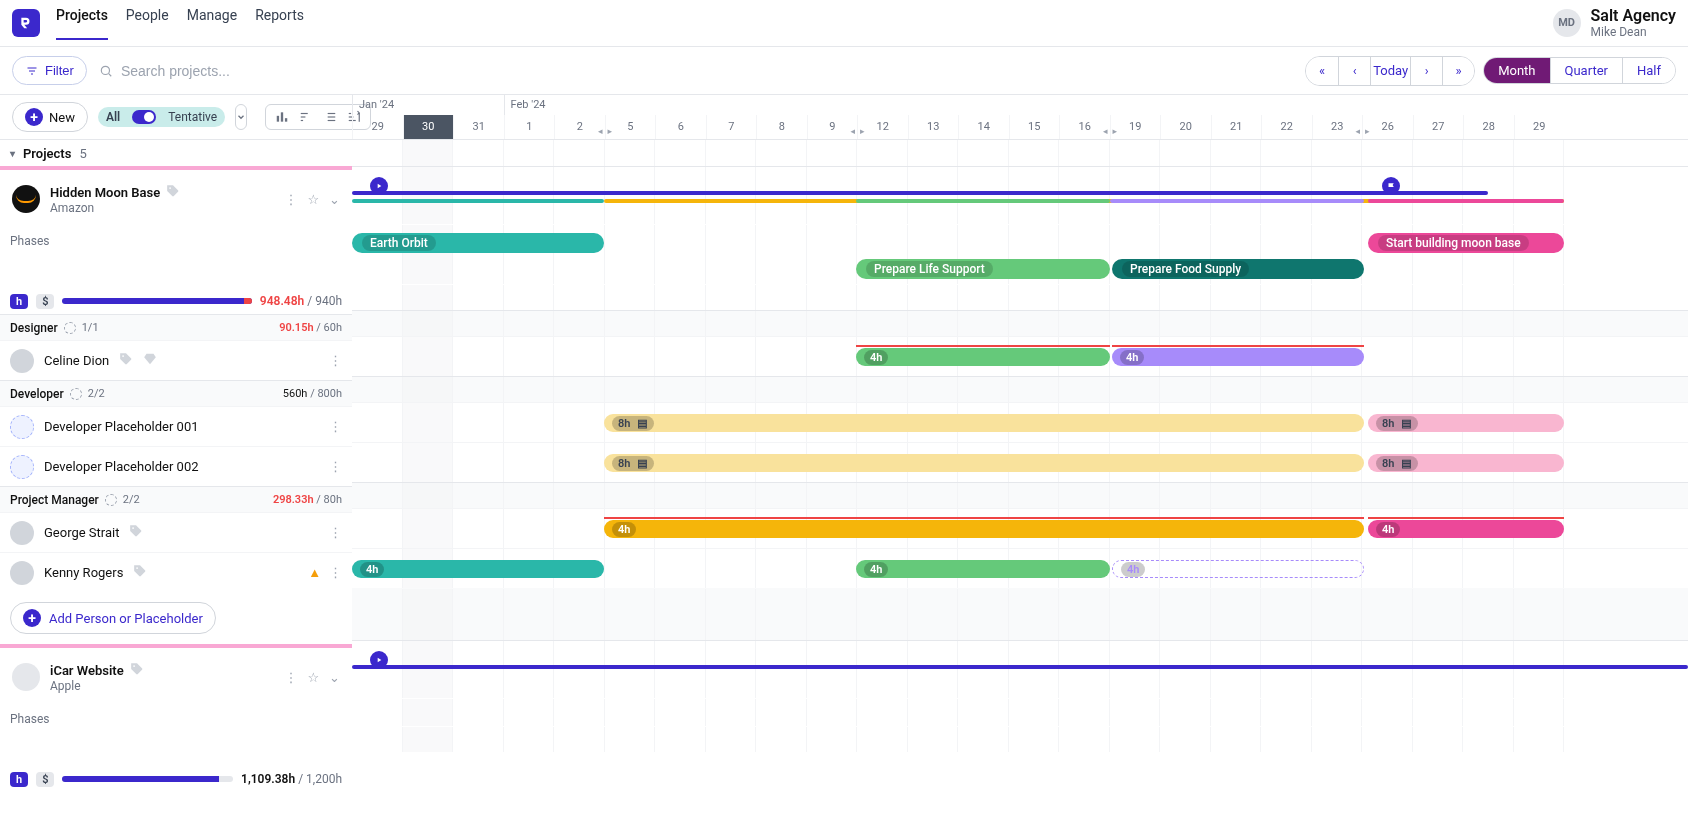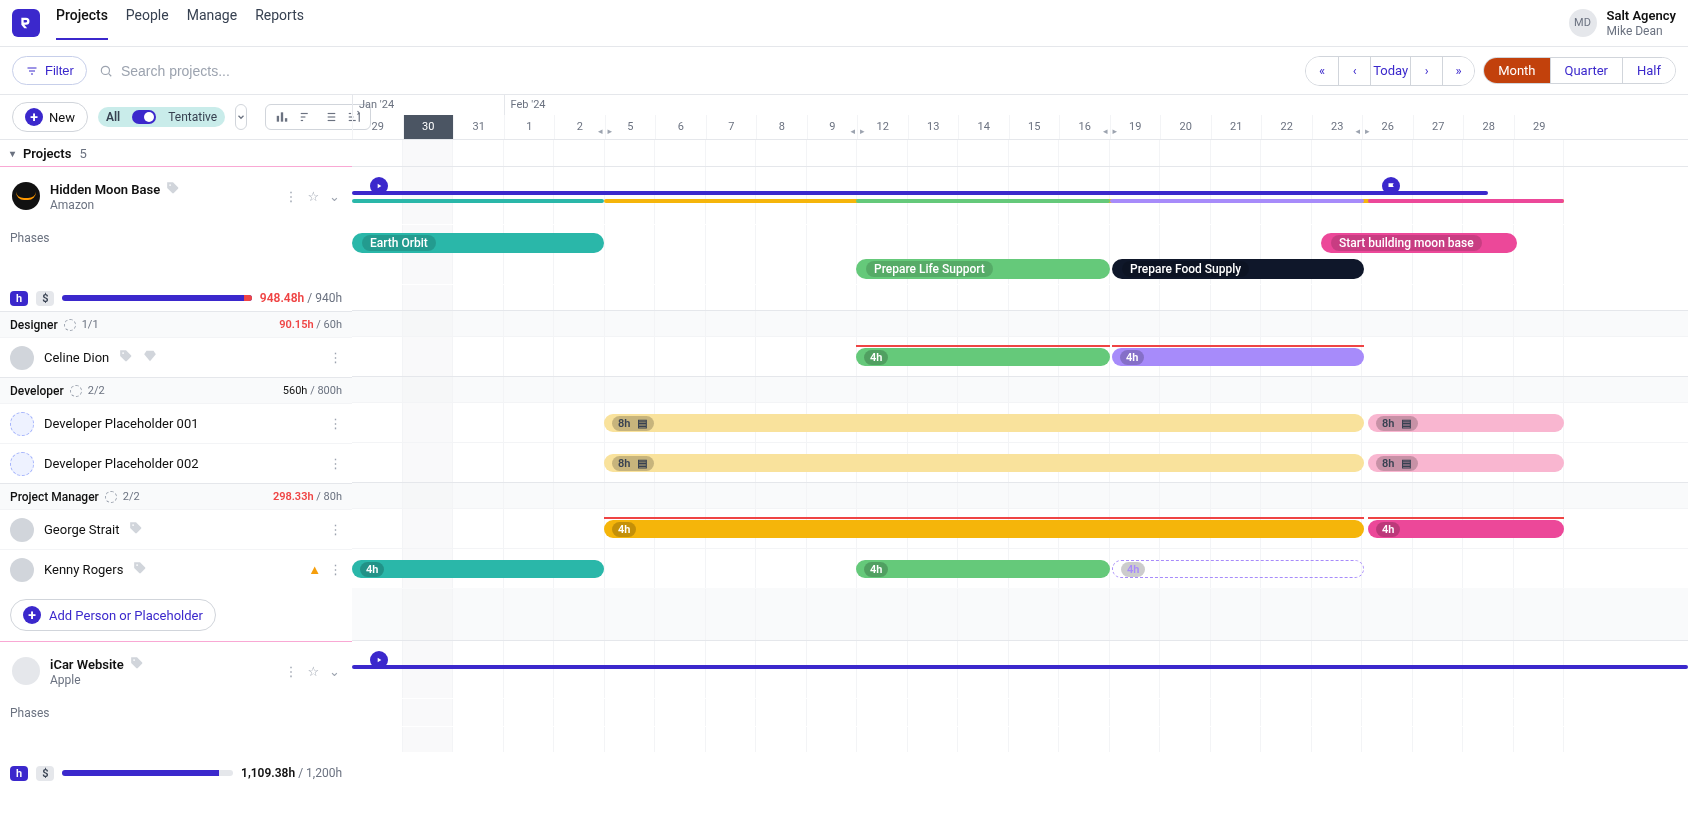--- a/index.html
+++ b/index.html
@@ -4,41 +4,41 @@
 <style>
 * { box-sizing: border-box; margin: 0; padding: 0; }
 body { font-family: -apple-system, BlinkMacSystemFont, "Segoe UI", Roboto, sans-serif; font-size: 13px; color: #111; background: #fff; width: 1688px; }
 .topnav { height: 47px; display: flex; align-items: center; padding: 0 12px; border-bottom: 1px solid #e5e7eb; }
 .logo { width: 28px; height: 28px; background: #3b28cc; border-radius: 6px; display: flex; align-items: center; justify-content: center; margin-right: 16px; }
 .logo svg { fill: #fff; }
 .nav-items { display: flex; gap: 18px; }
 .nav-item { padding: 0 0 15px; cursor: pointer; color: #374151; font-size: 14px; }
 .nav-item.active { color: #111; border-bottom: 2px solid #3b28cc; font-weight: 500; }
 .nav-right { margin-left: auto; display: flex; align-items: center; gap: 10px; }
-.avatar-badge { width: 28px; height: 28px; border-radius: 50%; background: #e5e7eb; display: flex; align-items: center; justify-content: center; font-size: 11px; color: #6b7280; font-weight: 400; }
+.avatar-badge { width: 28px; height: 28px; border-radius: 50%; background: #e5e7eb; display: flex; align-items: center; justify-content: center; font-size: 11px; color: #6b7280; font-weight: 700; }
 .user-text { line-height: 1.2; }
-.user-text .agency { font-weight: 600; font-size: 13px; }
+.user-text .agency { font-weight: 600; font-size: 16px; }
 .user-text .name { font-size: 12px; color: #6b7280; }
 
 .toolbar { height: 48px; display: flex; align-items: center; padding: 0 12px; border-bottom: 1px solid #e5e7eb; gap: 12px; }
 .btn { display: inline-flex; align-items: center; gap: 6px; border: 1px solid #d1d5db; background: #fff; border-radius: 18px; padding: 6px 12px; font-size: 13px; cursor: pointer; color: #374151; }
 .btn.primary { color: #3b28cc; border-color: #c7cfea; }
 .icon-sm { width: 14px; height: 14px; display: inline-flex; align-items: center; justify-content: center; }
 .search-wrap { display: flex; align-items: center; gap: 8px; color: #9ca3af; flex: 0 0 auto; }
 .search-input { border: none; outline: none; font-size: 14px; width: 200px; color: #374151; }
 .search-input::placeholder { color: #9ca3af; }
 .toolbar-right { margin-left: auto; display: flex; align-items: center; gap: 8px; }
 .nav-btn-group { display: flex; border: 1px solid #d1d5db; border-radius: 18px; overflow: hidden; }
 .nav-btn { width: 32px; height: 28px; display: flex; align-items: center; justify-content: center; cursor: pointer; background: #fff; color: #3b28cc; }
 .nav-btn + .nav-btn, .nav-btn.today { border-left: 1px solid #d1d5db; }
 .nav-btn.today { width: auto; padding: 0 2px; font-size: 13px; }
 .view-toggle { display: flex; border: 1px solid #d1d5db; border-radius: 18px; overflow: hidden; }
 .view-btn { padding: 5px 14px; font-size: 13px; cursor: pointer; color: #3b28cc; background: #fff; }
 .view-btn + .view-btn { border-left: 1px solid #d1d5db; }
-.view-btn.active { background: #c2410c; color: #fff; }
+.view-btn.active { background: #701a75; color: #fff; }
 
 .subtoolbar { height: 44px; display: flex; align-items: center; padding: 0 12px; gap: 10px; }
 .circle-btn { width: 18px; height: 18px; border-radius: 50%; background: #3b28cc; color: #fff; display: inline-flex; align-items: center; justify-content: center; font-size: 14px; font-weight: bold; line-height: 1; }
 .new-btn { display: inline-flex; align-items: center; gap: 6px; border: 1px solid #d1d5db; border-radius: 18px; padding: 5px 12px; font-size: 13px; cursor: pointer; }
 .pill-toggle { display: inline-flex; align-items: flex-end; gap: 12px; background: #c9ecea; border-radius: 14px; padding: 3px 8px; font-size: 12px; color: #374151; }
 .pill-toggle .all { font-weight: 600; }
 .switch { width: 24px; height: 14px; border-radius: 8px; background: #3b28cc; position: relative; }
 .switch::after { content: ""; position: absolute; width: 10px; height: 10px; border-radius: 50%; background: #fff; top: 2px; right: 2px; }
 .caret-box { border: 1px solid #d1d5db; border-radius: 6px; width: 26px; height: 26px; display: flex; align-items: center; justify-content: center; cursor: pointer; color: #6b7280; }
 .icon-row { display: flex; gap: 8px; margin-left: 8px; border: 1px solid #d1d5db; border-radius: 6px; padding: 4px 8px; align-items: center; }
@@ -58,21 +58,21 @@
 .day-cell .exp-l { left: 2px; }
 .day-cell .exp-r { right: 2px; }
 
 .grid-bg { position: absolute; top: 0; left: 0; right: 0; bottom: 0; display: flex; pointer-events: none; z-index: 0; }
 .grid-col { flex: 0 0 50.5px; border-right: 1px solid #f3f4f6; }
 .grid-col.today { background: #f3f4f680; }
 .proj-header-row { height: 27px; display: flex; align-items: center; padding: 0 10px; font-size: 13px; font-weight: 600; gap: 8px; border-top: 1px solid #e5e7eb; }
 .proj-header-row .count { color: #6b7280; font-weight: 400; }
 .chev { color: #6b7280; font-size: 10px; }
 
-.project-block { border-top: 1px solid #f9a8d4; }
+.project-block { border-top: 4px solid #f9a8d4; }
 .project-head { display: flex; align-items: center; padding: 10px 12px; gap: 10px; height: 58px; }
 .proj-avatar { width: 28px; height: 28px; border-radius: 50%; background: #111; display: flex; align-items: center; justify-content: center; flex-shrink: 0; }
 .proj-avatar.amazon::after { content: ""; width: 20px; height: 6px; border-bottom: 2px solid #ff9900; border-radius: 0 0 10px 10px; }
 .proj-avatar.apple { background: #e5e7eb; color: #000; font-size: 18px; }
 .proj-title { font-weight: 600; font-size: 13px; display: flex; align-items: center; gap: 6px; }
 .proj-client { font-size: 12px; color: #6b7280; }
 .proj-actions { margin-left: auto; display: flex; gap: 10px; color: #9ca3af; align-items: center; }
 
 .phases-label { padding: 6px 10px; font-size: 12px; color: #6b7280; height: 60px; display: flex; align-items: flex-start; }
 
@@ -503,27 +503,27 @@
             <div class="grid-col"></div>
             <div class="grid-col"></div>
             <div class="grid-col"></div>
             <div class="grid-col"></div>
             <div class="grid-col"></div>
             <div class="grid-col"></div>
           </div>
           <div class="phase-bar" style="top: 8px; left: 0px; width: 252px; background: rgb(42, 183, 169);">
             <span class="pill" style="background:rgba(0,0,0,0.15);border-radius:8px;padding:1px 8px;">Earth Orbit</span>
           </div>
-          <div class="phase-bar" style="top: 8px; left: 969px; width: 196px; background: rgb(236, 72, 153);">
+          <div class="phase-bar" style="top: 8px; left: 1016px; width: 196px; background: rgb(236, 72, 153);">
             <span class="pill" style="background:rgba(0,0,0,0.15);border-radius:8px;padding:1px 8px;">Start building moon base</span>
           </div>
           <div class="phase-bar" style="top: 34px; left: 504px; width: 254px; background: rgb(101, 201, 122);">
             <span class="pill" style="background:rgba(0,0,0,0.15);border-radius:8px;padding:1px 8px;">Prepare Life Support</span>
           </div>
-          <div class="phase-bar" style="top: 34px; left: 760px; width: 252px; background: #0f172a;">
+          <div class="phase-bar" style="top: 34px; left: 760px; width: 252px; background: #0f766e;">
             <span class="pill" style="background:rgba(0,0,0,0.15);border-radius:8px;padding:1px 8px;">Prepare Food Supply</span>
           </div>
         </div>
         <div class="t-row" style="height: 26px;">
           <div class="grid-bg">
             <div class="grid-col"></div>
             <div class="grid-col today"></div>
             <div class="grid-col"></div>
             <div class="grid-col"></div>
             <div class="grid-col"></div>

